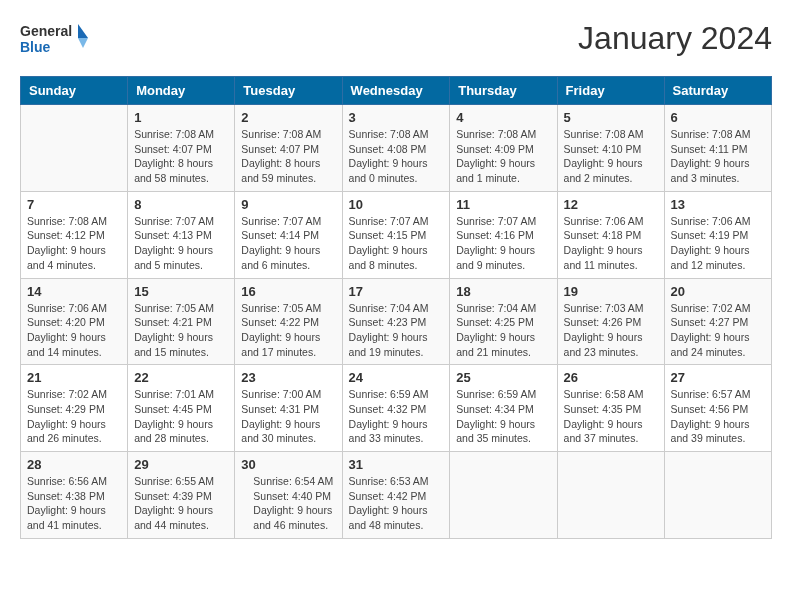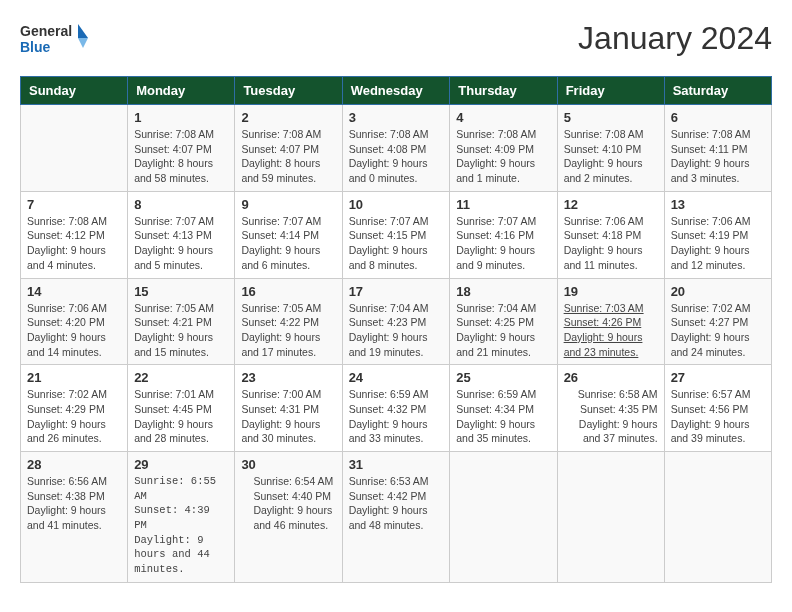--- a/index.html
+++ b/index.html
@@ -32,21 +32,21 @@
     .subtitle {
       font-size: 16px;
       color: #555;
     }
     .calendar {
       width: 100%;
       border-collapse: collapse;
       font-size: 11px;
     }
     .calendar thead th {
-      background: #14532d;
+      background: #0369a1;
       color: #fff;
       padding: 6px 8px;
       text-align: left;
       font-size: 13px;
       font-weight: bold;
       border: 1px solid #2e6da4;
     }
     .calendar tbody td {
       vertical-align: top;
       padding: 5px 6px;
@@ -215,21 +215,21 @@
 Daylight: 9 hours and 19 minutes.</div>
         </td>
         <td>
           <div class="day-number">18</div>
           <div class="day-info" style="white-space: pre-line;">Sunrise: 7:04 AM
 Sunset: 4:25 PM
 Daylight: 9 hours and 21 minutes.</div>
         </td>
         <td>
           <div class="day-number">19</div>
-          <div class="day-info" style="white-space: pre-line; text-decoration: underline;">Sunrise: 7:03 AM
+          <div class="day-info" style="white-space: pre-line;">Sunrise: 7:03 AM
 Sunset: 4:26 PM
 Daylight: 9 hours and 23 minutes.</div>
         </td>
         <td>
           <div class="day-number">20</div>
           <div class="day-info" style="white-space: pre-line;">Sunrise: 7:02 AM
 Sunset: 4:27 PM
 Daylight: 9 hours and 24 minutes.</div>
         </td>
       </tr>
@@ -259,41 +259,41 @@
 Daylight: 9 hours and 33 minutes.</div>
         </td>
         <td>
           <div class="day-number">25</div>
           <div class="day-info" style="white-space: pre-line;">Sunrise: 6:59 AM
 Sunset: 4:34 PM
 Daylight: 9 hours and 35 minutes.</div>
         </td>
         <td>
           <div class="day-number">26</div>
-          <div class="day-info" style="white-space: pre-line; text-align: right;">Sunrise: 6:58 AM
+          <div class="day-info" style="white-space: pre-line;">Sunrise: 6:58 AM
 Sunset: 4:35 PM
 Daylight: 9 hours and 37 minutes.</div>
         </td>
         <td>
           <div class="day-number">27</div>
           <div class="day-info" style="white-space: pre-line;">Sunrise: 6:57 AM
 Sunset: 4:56 PM
 Daylight: 9 hours and 39 minutes.</div>
         </td>
       </tr>
       <tr>
         <td>
           <div class="day-number">28</div>
           <div class="day-info" style="white-space: pre-line;">Sunrise: 6:56 AM
 Sunset: 4:38 PM
 Daylight: 9 hours and 41 minutes.</div>
         </td>
         <td>
           <div class="day-number">29</div>
-          <div class="day-info" style="white-space: pre-line; font-family: Liberation Mono, monospace;">Sunrise: 6:55 AM
+          <div class="day-info" style="white-space: pre-line;">Sunrise: 6:55 AM
 Sunset: 4:39 PM
 Daylight: 9 hours and 44 minutes.</div>
         </td>
         <td>
           <div class="day-number">30</div>
           <div class="day-info" style="white-space: pre-line; margin-left: 12px;">Sunrise: 6:54 AM
 Sunset: 4:40 PM
 Daylight: 9 hours and 46 minutes.</div>
         </td>
         <td>

